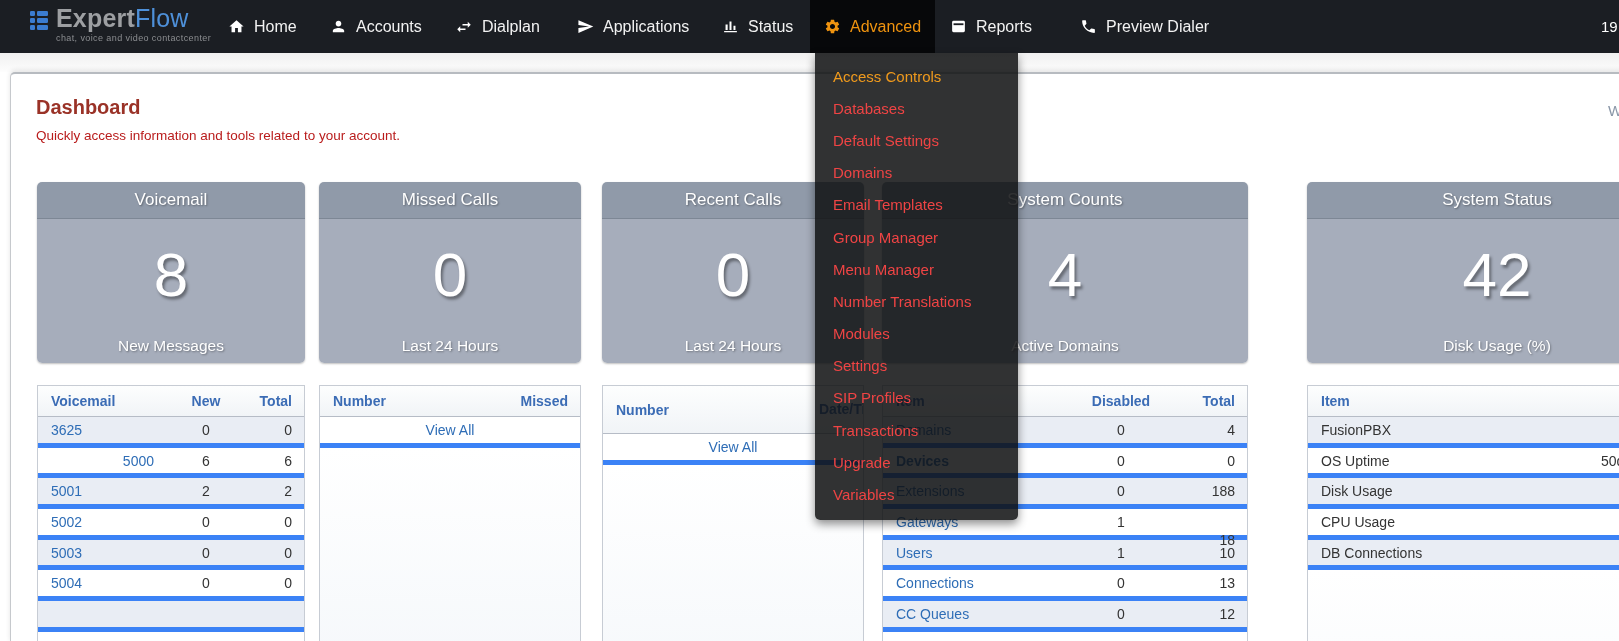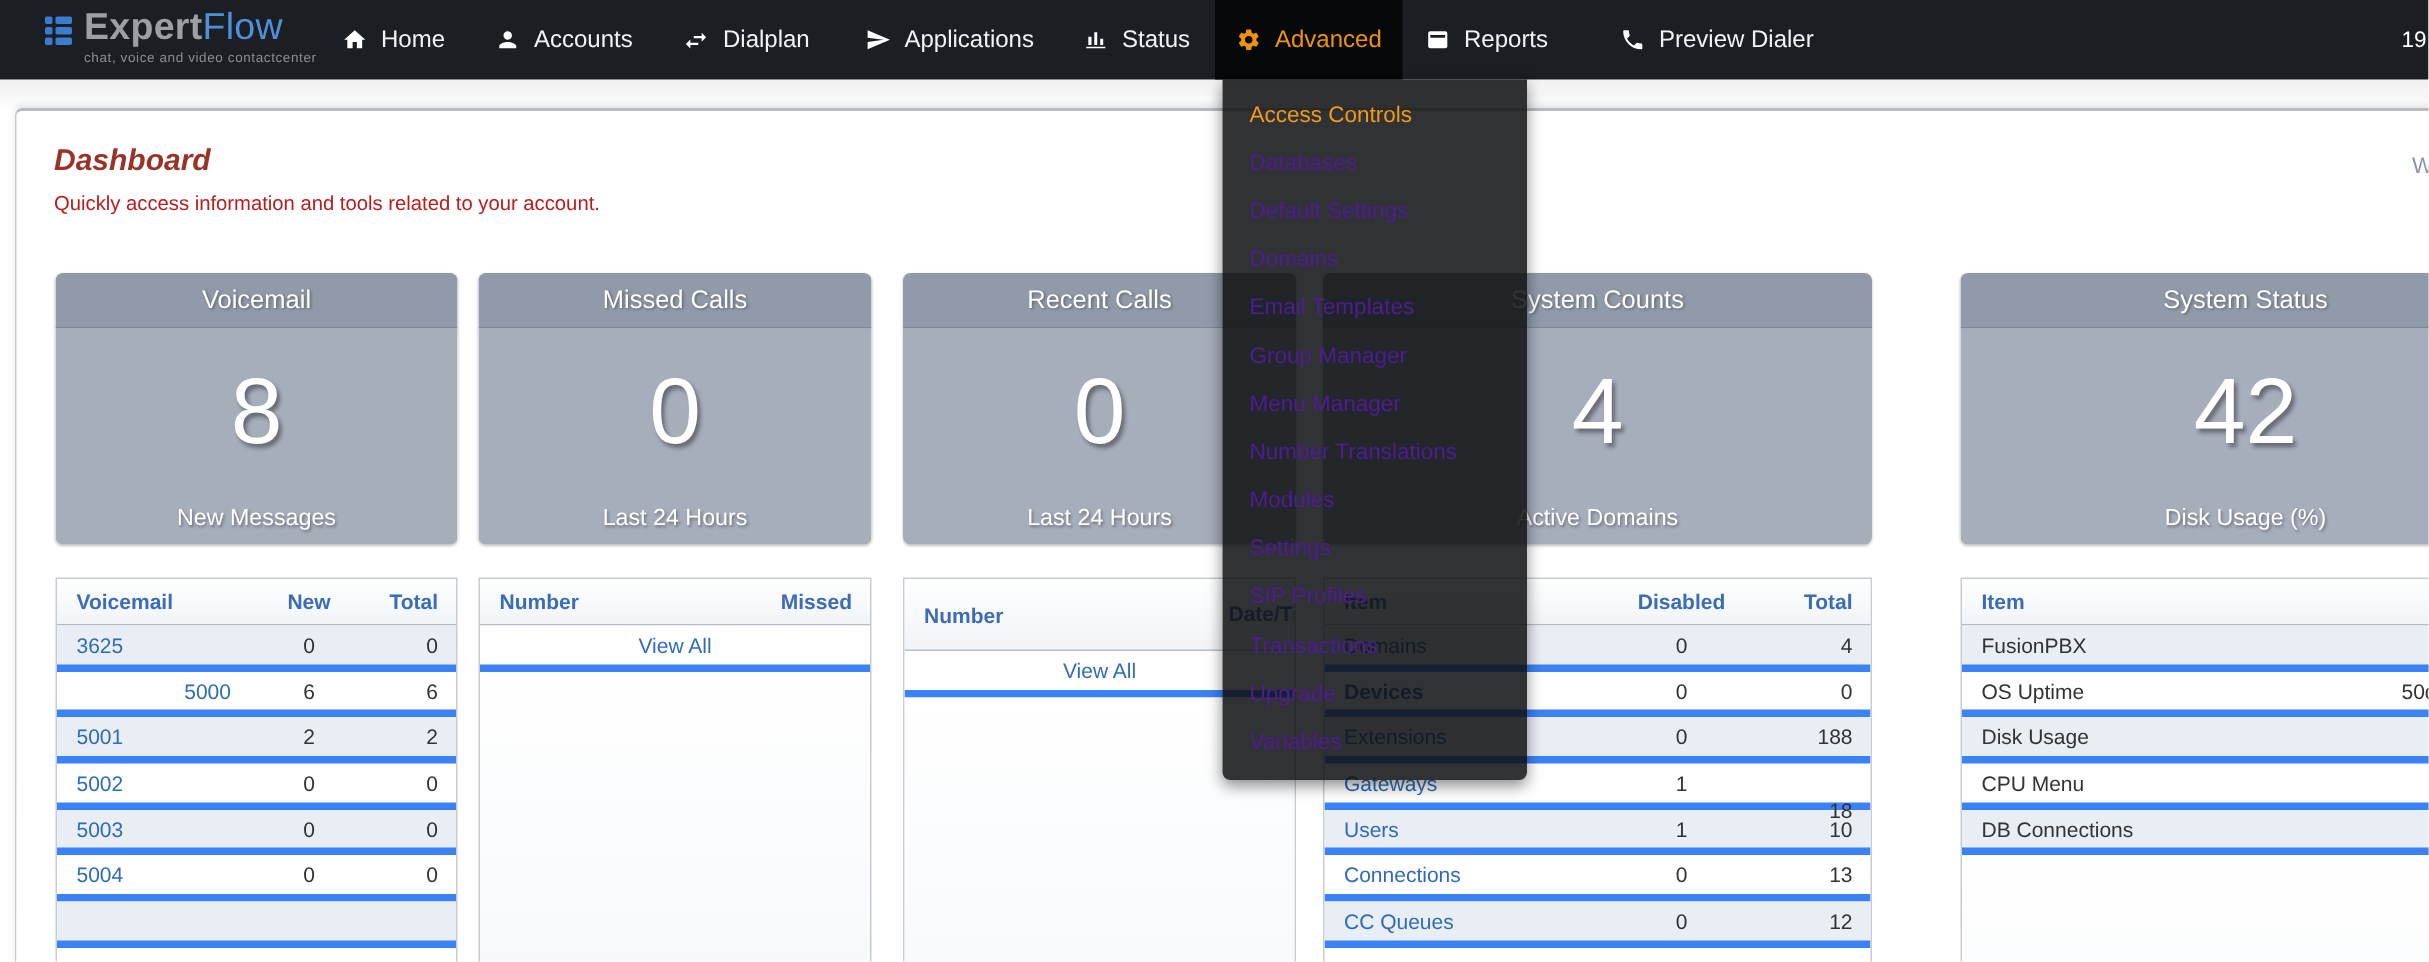--- a/index.html
+++ b/index.html
@@ -23,21 +23,21 @@
   .nav-item svg{display:block;}
   .nav-item.active{background:#07080a;color:#ef930f;}
   .nav-right{position:absolute;left:1601px;top:0;height:53px;display:flex;align-items:center;
     color:#fff;font-size:15px;}
   
   .nav-shadow{position:absolute;left:0;top:53px;width:1619px;height:19px;
     background:linear-gradient(#f0f0f0,#fdfdfd);}
   #content{position:absolute;left:10px;top:72px;width:1640px;height:569px;background:#fff;
     border-top:2px solid #b7bbc0;border-left:1px solid #c6c9cd;border-top-left-radius:5px;
     box-shadow:0 -2px 5px rgba(0,0,0,.10);overflow:hidden;}
-  #page-title{position:absolute;left:25px;top:22px;margin:0;font-size:20px;font-weight:bold;color:#9a3227;font-style:italic;}
+  #page-title{position:absolute;left:25px;top:22px;margin:0;font-size:20px;font-weight:bold;color:#9a3227;}
   #page-subtitle{position:absolute;left:25px;top:54px;margin:0;font-size:13.5px;color:#b91c1c;}
   #welcome{position:absolute;left:1597px;top:28px;font-size:15px;color:#8a97a8;white-space:nowrap;}
   
   .card{position:absolute;top:108px;height:181px;border-radius:5px;overflow:hidden;
     box-shadow:0 1px 2px rgba(0,0,0,.25);}
   .card-header{height:36px;background:#909aa9;border-bottom:1px solid #7d8795;display:flex;
     align-items:center;justify-content:center;color:#fff;font-size:17px;
     text-shadow:1px 1px 2px rgba(0,0,0,.35);}
   .card-body{height:145px;background:#a6adbb;position:relative;text-align:center;color:#fff;}
   .card-value{font-size:62px;line-height:1;padding-top:25px;text-shadow:2px 3px 3px rgba(0,0,0,.40);}
@@ -59,21 +59,21 @@
   .cell.ac{text-align:center;}
   .cell.ar{text-align:right;}
   .cell.wrap{white-space:normal;line-height:1.25;}
   .tlink{color:#2e6db6;cursor:pointer;text-decoration:none;}
   .tfiller{background:linear-gradient(#ffffff,#f5f8fb);}
   
   #advanced-menu{position:absolute;left:815px;top:53px;width:203px;padding:7px 0 9px;
     background:rgba(15,16,18,0.86);border-radius:0 0 5px 5px;z-index:10;
     box-shadow:0 4px 10px rgba(0,0,0,.45);}
   .menu-item{height:32.2px;display:flex;align-items:center;padding-left:18px;font-size:15px;
-    color:#4c1d95;cursor:pointer;white-space:nowrap;}
+    color:#ef4444;cursor:pointer;white-space:nowrap;}
   .menu-item.active{color:#f09a1c;}
 </style>
 </head>
 <body>
 
 <header id="navbar">
   <div class="logo">
     <div class="logo-icon">
       <div class="lrow">
           <span class="dot"></span>
@@ -317,21 +317,21 @@
         </div>
         <div class="trow">
           <div class="cell al first" style="width: 281px;">OS Uptime</div>
           <div class="cell al" style="flex: 1 1 0%;">50d</div>
         </div>
         <div class="trow light">
           <div class="cell al first" style="width: 281px;">Disk Usage</div>
           <div class="cell al" style="flex: 1 1 0%;"></div>
         </div>
         <div class="trow">
-          <div class="cell al first" style="width: 281px;">CPU Menu</div>
+          <div class="cell al first" style="width: 281px;">CPU Usage</div>
           <div class="cell al" style="flex: 1 1 0%;"></div>
         </div>
         <div class="trow light">
           <div class="cell al first" style="width: 281px;">DB Connections</div>
           <div class="cell al" style="flex: 1 1 0%;"></div>
         </div>
         <div class="tfiller" style="height: 220px;"></div>
       </div>
     </div>
 </main>

